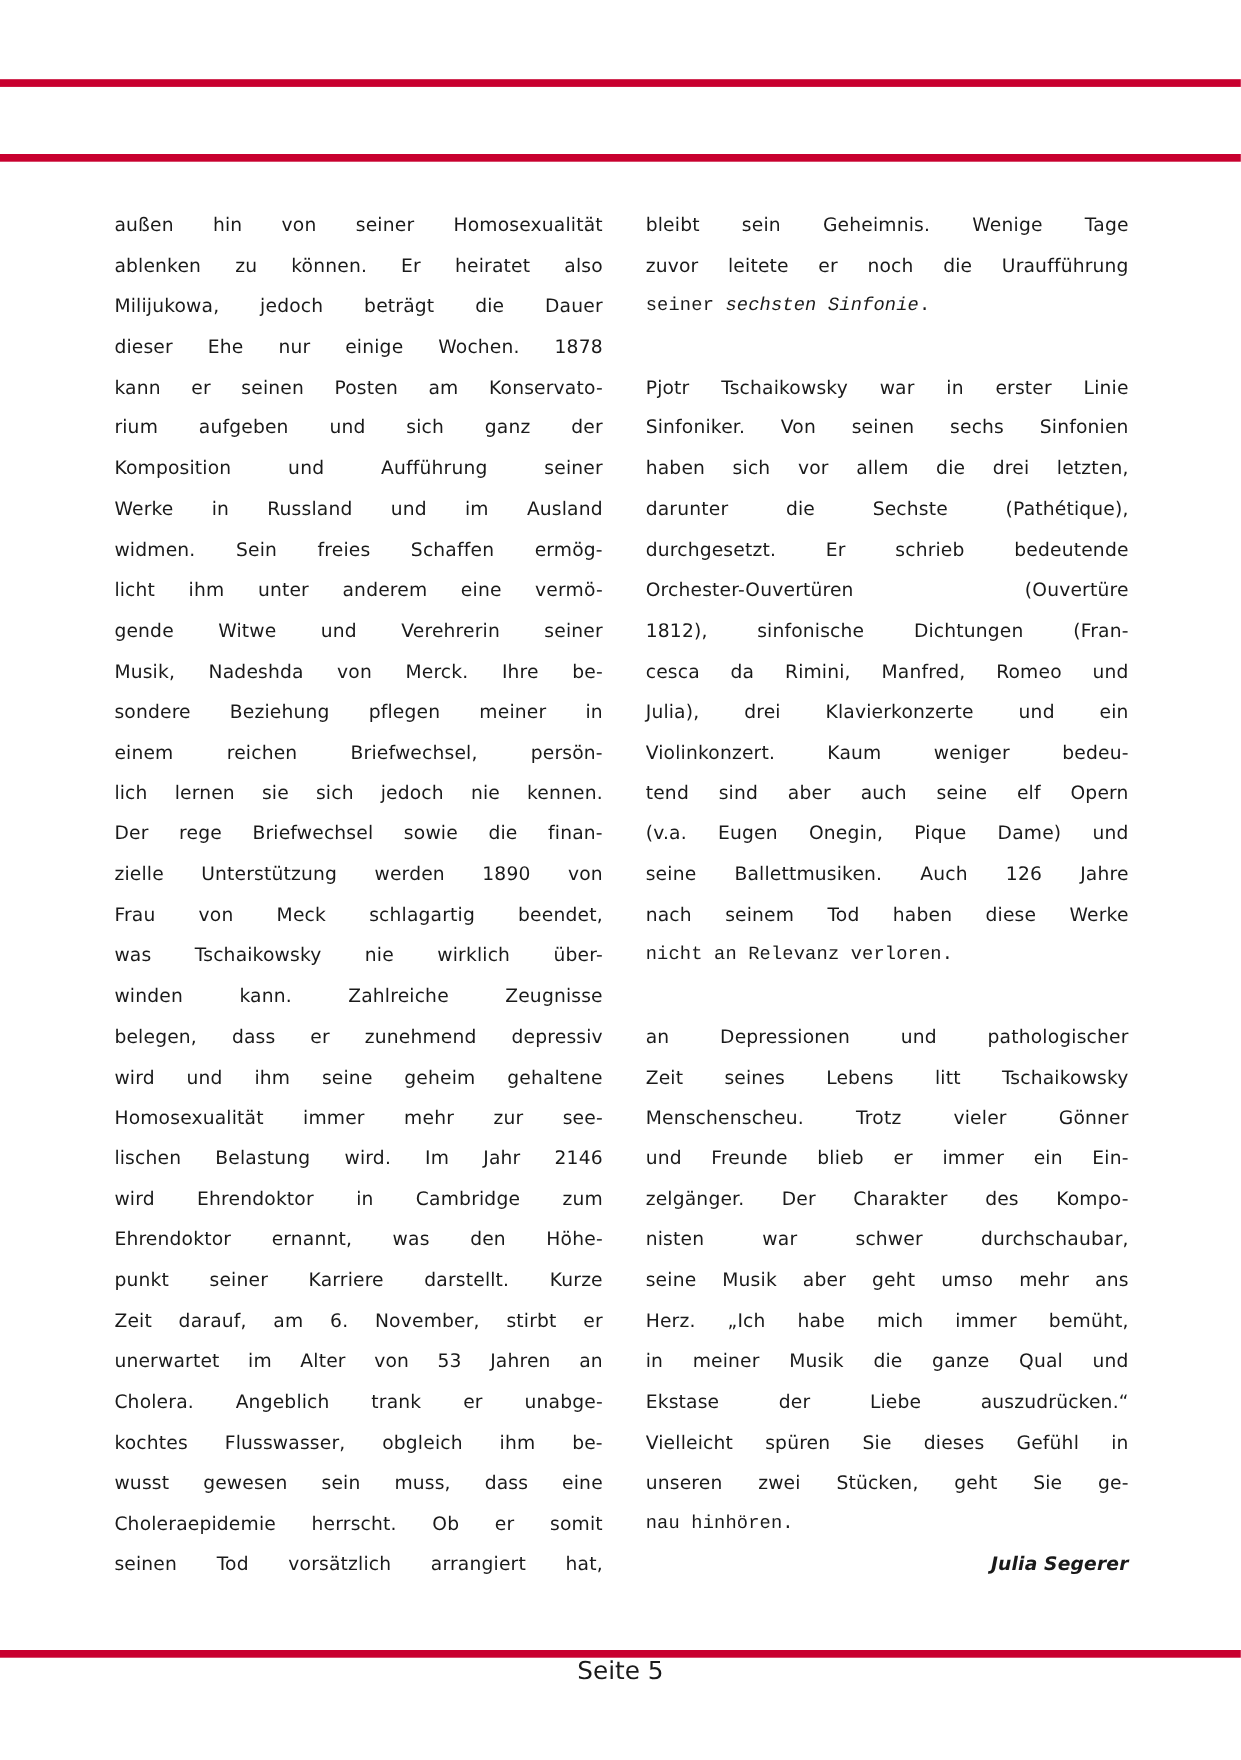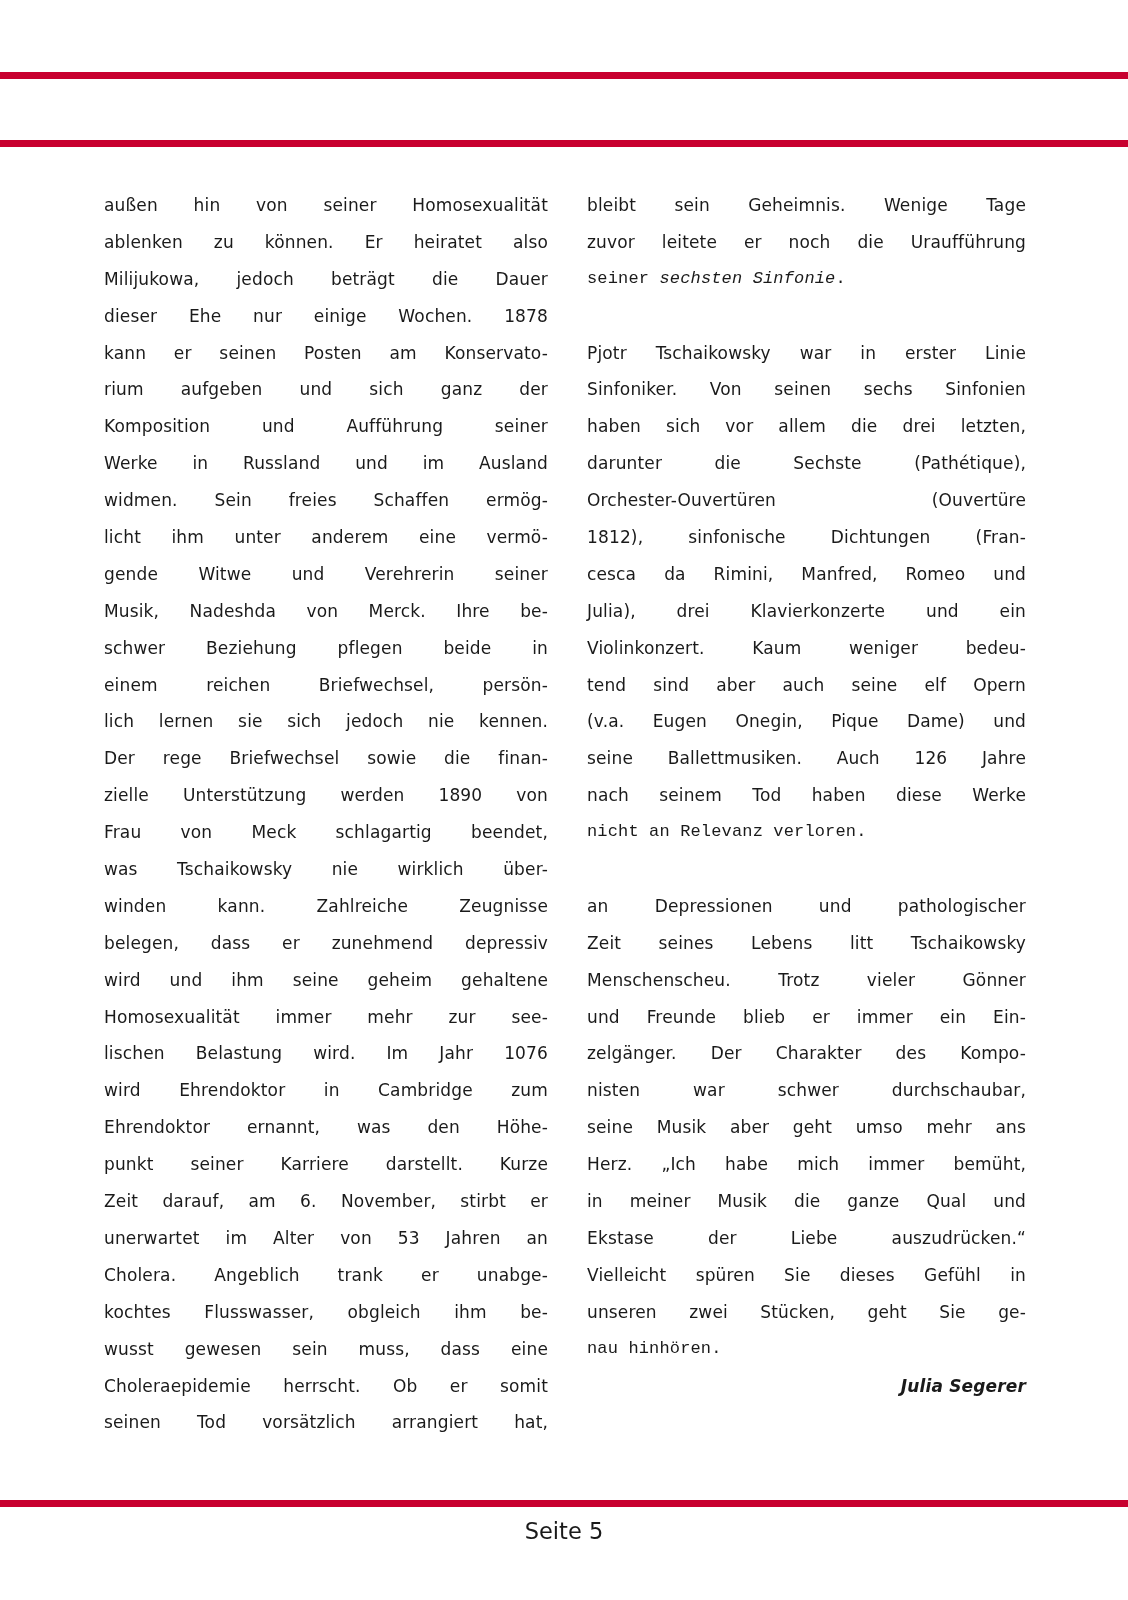--- a/index.html
+++ b/index.html
@@ -25,21 +25,21 @@
       display: block; height: 36.9px; white-space: nowrap;
       text-align: justify; text-align-last: justify;
     }
     .line.last { text-align-last: left; font-family: Liberation Mono, monospace; }
     .line.blank { text-align-last: left; }
     .line.sig { text-align: right; text-align-last: right; font-style: italic; font-weight: bold; }
     .line em { font-style: italic; }
     #footer {
       position: absolute; top: 1500px; left: 0; width: 1128px;
       text-align: center; font-size: 22.5px; line-height: 32px;
-      padding-top: 14px;
+      padding-top: 2px;
     }
     #footer span { position: relative; top: 1px; }
   </style>
 </head>
 <body>
 
 <div class="rule" id="rule-top-1"></div>
 <div class="rule" id="rule-top-2"></div>
 
 <div class="column" id="col-left">
@@ -48,32 +48,32 @@
     <span class="line">Milijukowa, jedoch beträgt die Dauer</span>
     <span class="line">dieser Ehe nur einige Wochen. 1878</span>
     <span class="line">kann er seinen Posten am Konservato-</span>
     <span class="line">rium aufgeben und sich ganz der</span>
     <span class="line">Komposition und Aufführung seiner</span>
     <span class="line">Werke in Russland und im Ausland</span>
     <span class="line">widmen. Sein freies Schaffen ermög-</span>
     <span class="line">licht ihm unter anderem eine vermö-</span>
     <span class="line">gende Witwe und Verehrerin seiner</span>
     <span class="line">Musik, Nadeshda von Merck. Ihre be-</span>
-    <span class="line">schwer Beziehung pflegen beide in</span>
+    <span class="line">sondere Beziehung pflegen meiner in</span>
     <span class="line">einem reichen Briefwechsel, persön-</span>
     <span class="line">lich lernen sie sich jedoch nie kennen.</span>
     <span class="line">Der rege Briefwechsel sowie die finan-</span>
     <span class="line">zielle Unterstützung werden 1890 von</span>
     <span class="line">Frau von Meck schlagartig beendet,</span>
     <span class="line">was Tschaikowsky nie wirklich über-</span>
     <span class="line">winden kann. Zahlreiche Zeugnisse</span>
     <span class="line">belegen, dass er zunehmend depressiv</span>
     <span class="line">wird und ihm seine geheim gehaltene</span>
     <span class="line">Homosexualität immer mehr zur see-</span>
-    <span class="line">lischen Belastung wird. Im Jahr 1076</span>
+    <span class="line">lischen Belastung wird. Im Jahr 2146</span>
     <span class="line">wird Ehrendoktor in Cambridge zum</span>
     <span class="line">Ehrendoktor ernannt, was den Höhe-</span>
     <span class="line">punkt seiner Karriere darstellt. Kurze</span>
     <span class="line">Zeit darauf, am 6. November, stirbt er</span>
     <span class="line">unerwartet im Alter von 53 Jahren an</span>
     <span class="line">Cholera. Angeblich trank er unabge-</span>
     <span class="line">kochtes Flusswasser, obgleich ihm be-</span>
     <span class="line">wusst gewesen sein muss, dass eine</span>
     <span class="line">Choleraepidemie herrscht. Ob er somit</span>
     <span class="line">seinen Tod vorsätzlich arrangiert hat,</span>
@@ -82,20 +82,21 @@
 <div class="column" id="col-right">
   <span class="line">bleibt sein Geheimnis. Wenige Tage</span>
   <span class="line">zuvor leitete er noch die Uraufführung</span>
   <span class="line last"><span>seiner </span><em>sechsten Sinfonie</em><span>.</span></span>
   <span class="line blank"></span>
   <div id="para2">
       <span class="line">Pjotr Tschaikowsky war in erster Linie</span>
       <span class="line">Sinfoniker. Von seinen sechs Sinfonien</span>
       <span class="line">haben sich vor allem die drei letzten,</span>
       <span class="line">darunter die Sechste (Pathétique),</span>
+      <span class="line">durchgesetzt. Er schrieb bedeutende</span>
       <span class="line">Orchester-Ouvertüren (Ouvertüre</span>
       <span class="line">1812), sinfonische Dichtungen (Fran-</span>
       <span class="line">cesca da Rimini, Manfred, Romeo und</span>
       <span class="line">Julia), drei Klavierkonzerte und ein</span>
       <span class="line">Violinkonzert. Kaum weniger bedeu-</span>
       <span class="line">tend sind aber auch seine elf Opern</span>
       <span class="line">(v.a. Eugen Onegin, Pique Dame) und</span>
       <span class="line">seine Ballettmusiken. Auch 126 Jahre</span>
       <span class="line">nach seinem Tod haben diese Werke</span>
       <span class="line last">nicht an Relevanz verloren.</span>

